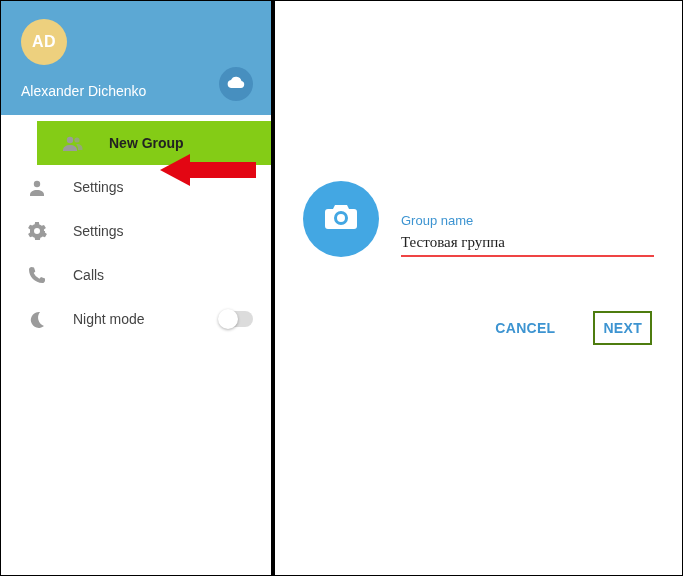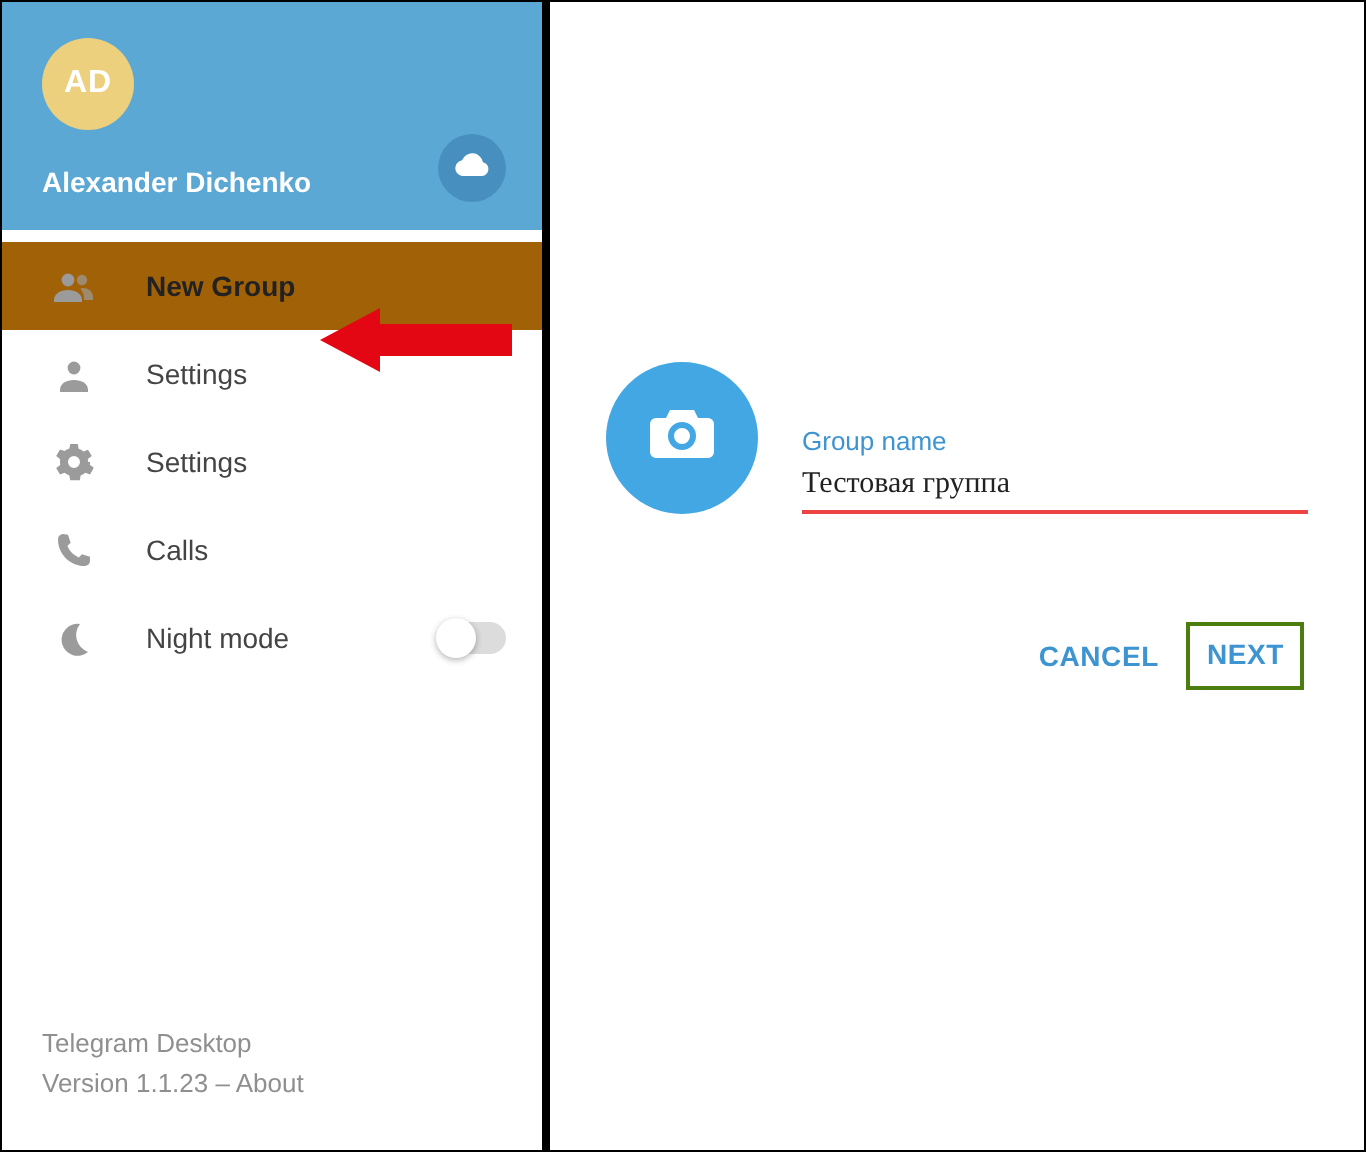--- a/index.html
+++ b/index.html
@@ -2,39 +2,39 @@
 <html><head>
 <meta charset="utf-8">
 <style>
   * { box-sizing: border-box; margin: 0; padding: 0; }
   html, body { width: 683px; height: 576px; font-family: "Segoe UI", Arial, sans-serif; overflow: hidden; background: #fff; }
   .app { display: flex; width: 683px; height: 576px; border: 1px solid #000; }
   
   .sidebar { width: 270px; background: #fff; display: flex; flex-direction: column; }
   .sb-header { background: #5ca8d4; padding: 18px 20px 16px 20px; color: #fff; position: relative; }
   .avatar { width: 46px; height: 46px; border-radius: 50%; background: #edd07e; color: #fff; font-size: 16px; font-weight: 700; display:flex; align-items:center; justify-content:center; letter-spacing: 0.5px; }
-  .sb-name { margin-top: 18px; font-size: 14px; font-weight: 700; }
+  .sb-name { margin-top: 18px; font-size: 14px; font-weight: 400; }
   .cloud-btn { position: absolute; right: 18px; bottom: 14px; width: 34px; height: 34px; border-radius: 50%; background: #478fbf; display:flex; align-items:center; justify-content:center; }
   .menu { padding-top: 6px; }
   .menu-item { display:flex; align-items:center; height: 44px; padding-left: 24px; color: #444; font-size: 14px; cursor: pointer; position: relative; }
-  .menu-item.selected { background: #a16207; font-weight: 600; color: #222; }
+  .menu-item.selected { background: #84cc16; font-weight: 600; color: #222; margin-left: 36px; }
   .menu-icon { width: 24px; height: 24px; margin-right: 24px; display:flex; align-items:center; justify-content:center; color: #9b9b9b; flex-shrink: 0; }
   .toggle { position:absolute; right: 18px; width: 34px; height: 16px; border-radius: 10px; background: #dcdcdc; }
   .toggle::after { content:""; position:absolute; left: -1px; top: -2px; width: 20px; height: 20px; border-radius:50%; background:#fff; box-shadow:0 1px 3px rgba(0,0,0,.3); }
   .sb-footer { margin-top: auto; padding: 0 20px 24px 20px; font-size: 13px; color: #8f8f8f; line-height: 1.5; }
   .red-arrow { position:absolute; left: 160px; top: 150px; pointer-events: none; }
   
   .main { flex: 1; border-left: 4px solid #000; position: relative; background:#fff; }
   .dialog { position:absolute; left: 0; right: 0; top: 180px; padding: 0 28px; }
   .row { display:flex; align-items:flex-end; }
   .photo-btn { width: 76px; height: 76px; border-radius: 50%; background: #43a7e3; display:flex; align-items:center; justify-content:center; flex-shrink:0; }
   .field-wrap { flex:1; margin-left: 22px; }
   .field-label { color: #3d94d1; font-size: 13px; font-weight: 500; margin-bottom: 2px; }
   .field-input { width: 100%; border: none; border-bottom: 2px solid #ef4444; font-size: 15px; padding: 4px 0 4px 0; outline: none; color: #222; font-family: Liberation Serif, serif; background: transparent; }
-  .actions { display:flex; justify-content:flex-end; gap: 14px; margin-top: 54px; padding-right: 2px; align-items:center; }
+  .actions { display:flex; justify-content:flex-end; gap: 38px; margin-top: 54px; padding-right: 2px; align-items:center; }
   .btn-flat { font-size: 14px; font-weight: 600; color: #3d94d1; cursor:pointer; letter-spacing: 0.3px; }
   .btn-next-box { border: 2px solid #4d7c0f; padding: 6px 8px; }
 </style>
 </head>
 <body>
 
 <div class="app">
 
   <div class="sidebar">
     <div class="sb-header">
@@ -92,24 +92,20 @@
         <span class="menu-icon">
           <svg width="18" height="18" viewBox="0 0 18 18" fill="currentColor">
               <path d="M12 2a8 8 0 1 0 4 14 9 9 0 0 1-4-14z"></path>
             </svg>
         </span>
         <span>Night mode</span>
         <span class="toggle"></span>
       </div>
     </div>
 
-    <div class="sb-footer">
-      <div>Telegram Desktop</div>
-      <div>Version 1.1.23 – About</div>
-    </div>
   </div>
 
   <svg class="red-arrow" width="100" height="40">
     <polygon points="0,20 30,4 30,12 96,12 96,28 30,28 30,36" fill="#e30613"></polygon>
   </svg>
 
   <div class="main">
     <div class="dialog">
       <div class="row">
         <div class="photo-btn">

